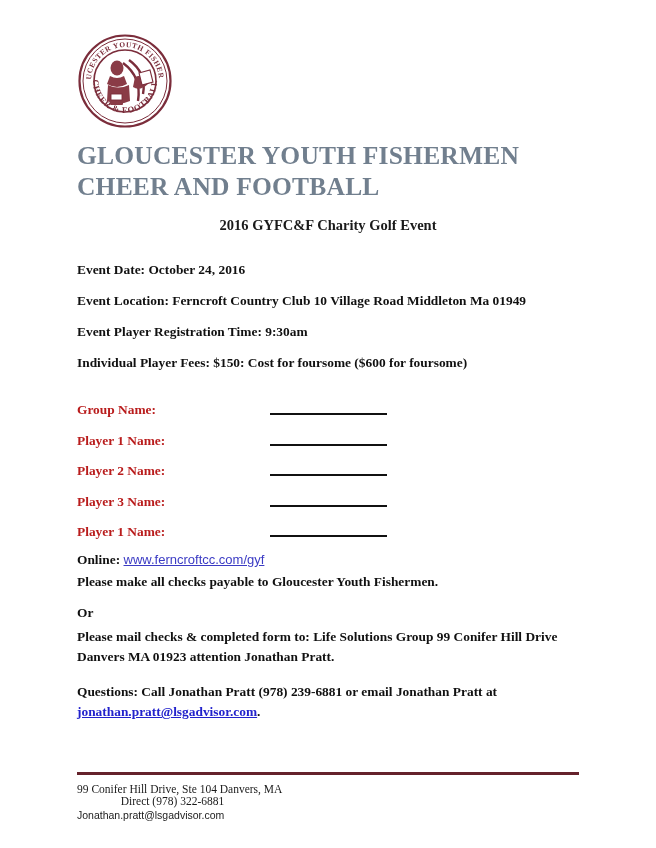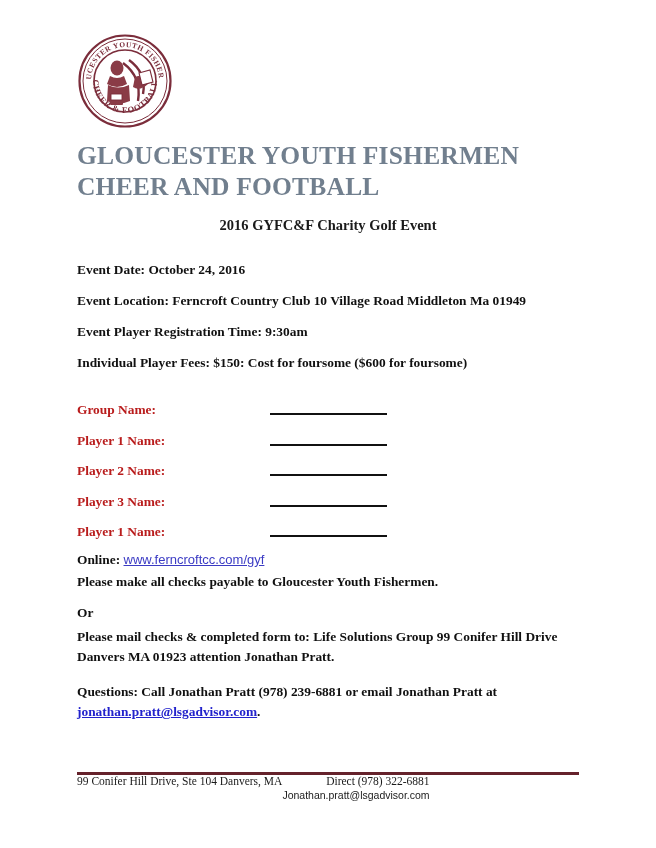--- a/index.html
+++ b/index.html
@@ -136,22 +136,24 @@
     top: 772px;
     width: 502px;
   }
   .footer-rule {
     width: 100%;
     height: 3px;
     background: #65222b;
   }
   .footer-cols {
     display: flex;
-    justify-content: flex-start;
+    justify-content: space-between;
     align-items: flex-start;
+    margin-top: 8px;
+    flex-direction: column;
   }
   .footer-left {
     font-family: "Liberation Serif", serif;
     font-size: 11.5px;
     color: #1a1a1a;
     white-space: nowrap;
   }
   .footer-right {
     text-align: right;
   }

